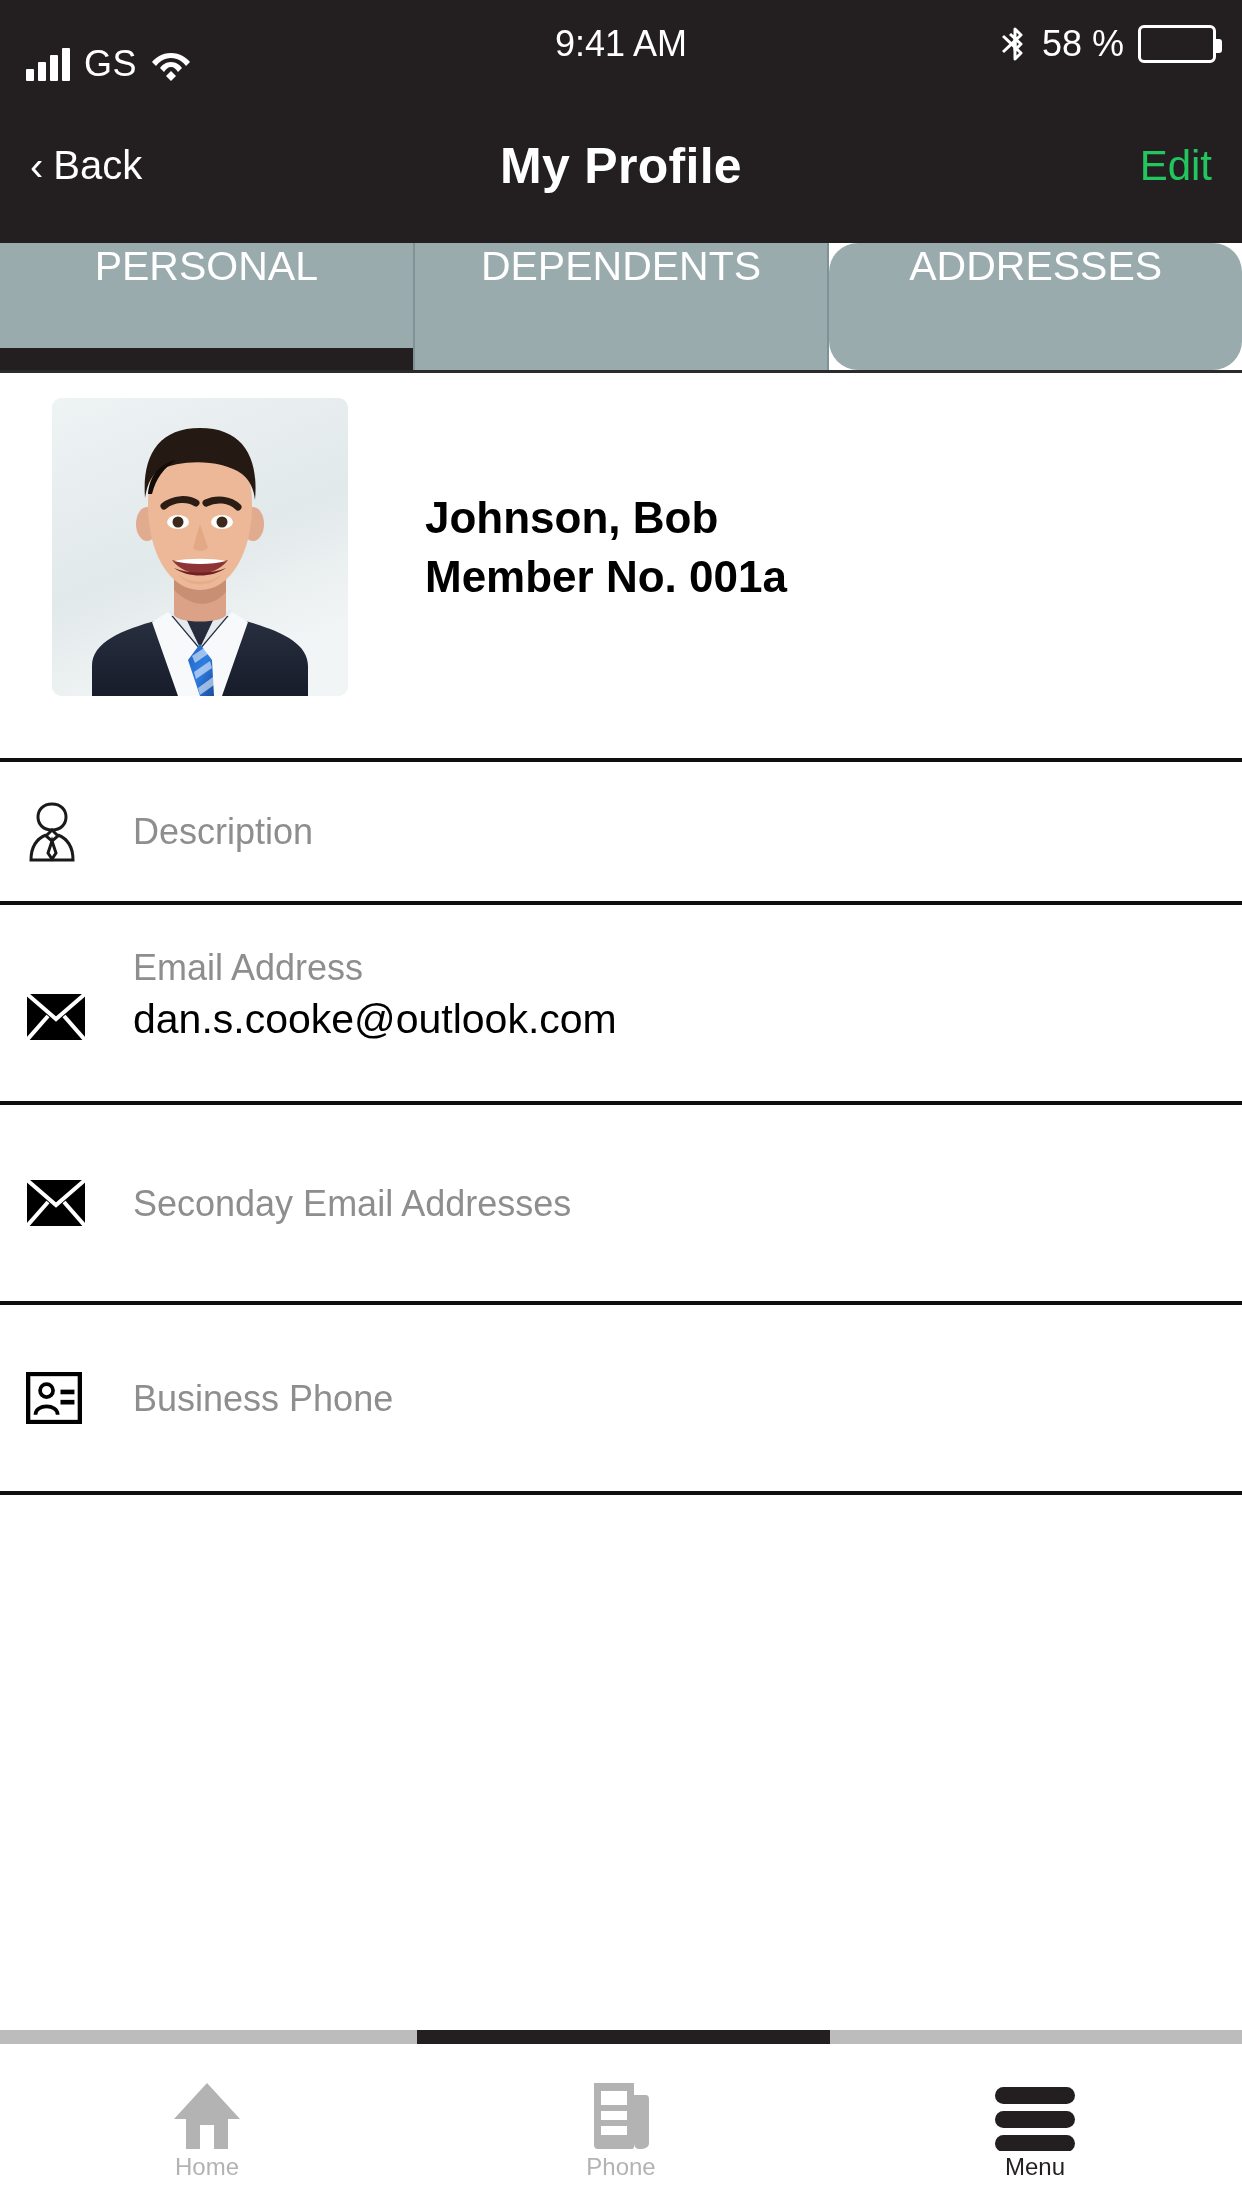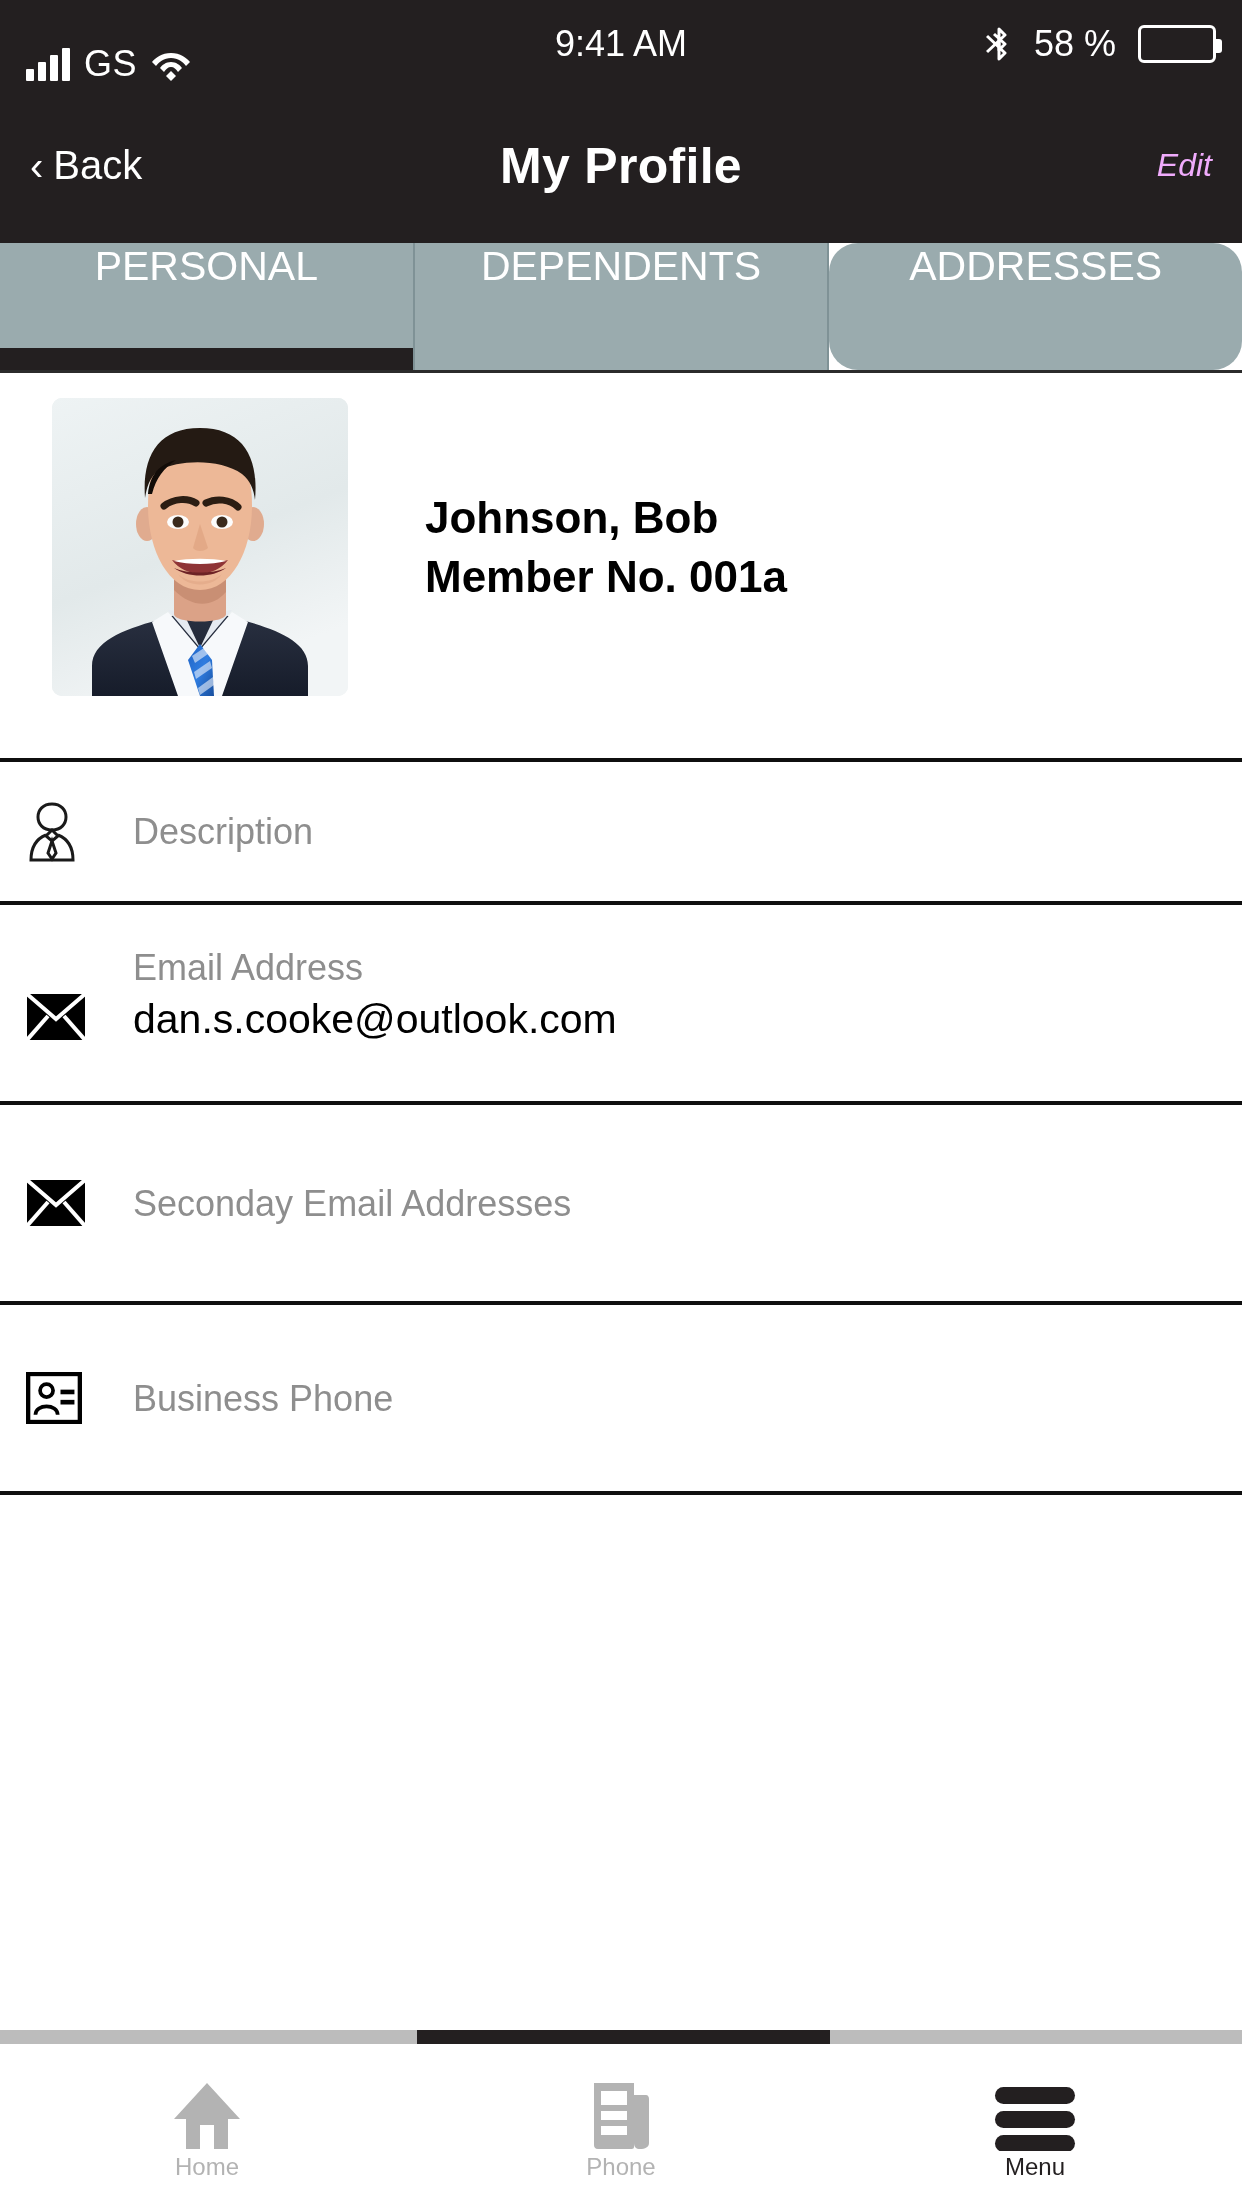--- a/index.html
+++ b/index.html
@@ -66,21 +66,21 @@
     left: 0; right: 0;
     text-align: center;
     font-size: 36px;
     pointer-events: none;
   }
 
   .status-right {
     margin-left: auto;
     display: flex;
     align-items: center;
-    gap: 22px;
+    gap: 14px;
     position: relative;
     z-index: 2;
   }
   .bt-icon { width: 26px; height: 38px; }
   .batt-pct { font-size: 36px; }
   .battery {
     width: 78px; height: 38px;
     border: 3px solid #ffffff;
     border-radius: 6px;
     position: relative;
@@ -129,25 +129,24 @@
   .nav-title {
     position: absolute;
     left: 0; right: 0;
     text-align: center;
     font-size: 50px;
     font-weight: bold;
     letter-spacing: 0.3px;
   }
   .nav-edit {
     margin-left: auto;
-    font-size: 32px;
-    color: #f0abfc;
+    font-size: 42px;
+    color: #22c55e;
     cursor: pointer;
     z-index: 2;
-    font-style: italic;
   }
 
   
   .tab-bar {
     display: flex;
     height: 130px;
     flex: 0 0 auto;
     border-bottom: 3px solid #2b2b2b;
   }
   .tab {

